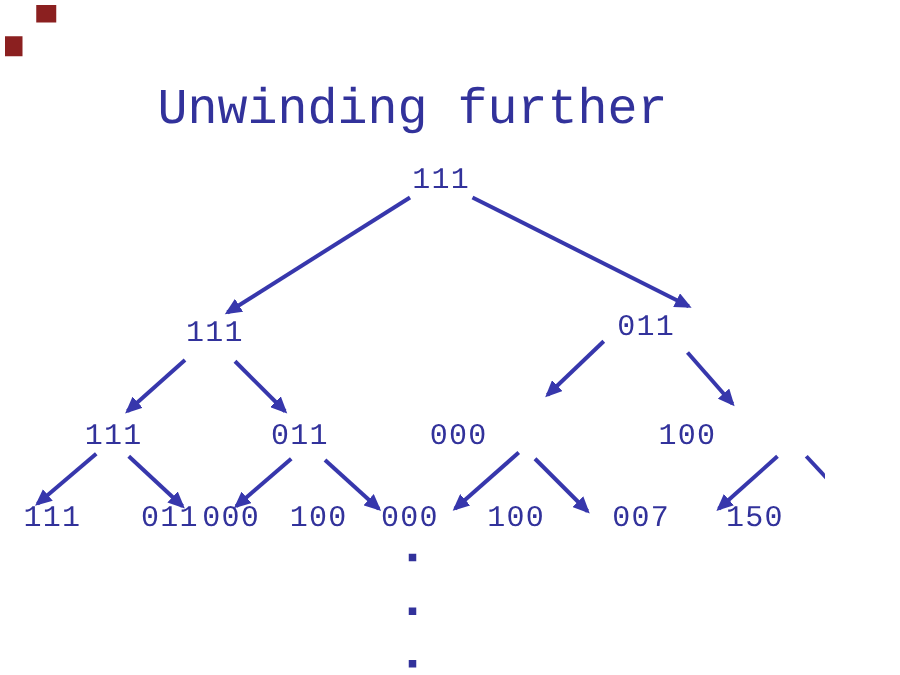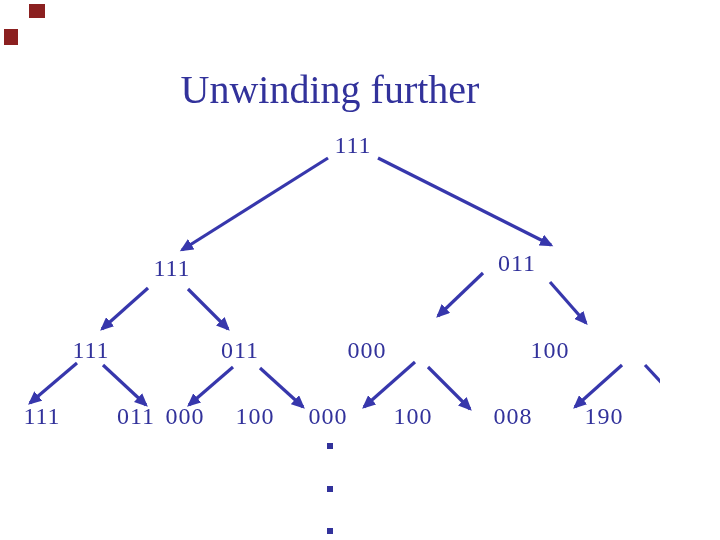--- a/index.html
+++ b/index.html
@@ -1,18 +1,18 @@
 <!DOCTYPE html>
 <html><head>
 <meta charset="utf-8">
 <style>
   html,body{margin:0;padding:0;background:#ffffff;}
   .slide{
     position:relative;width:660px;height:540px;background:var(--bg,#fff);
-    overflow:hidden;font-family:Liberation Serif, serif;
+    overflow:hidden;font-family:Liberation Mono, monospace;
   }
   .slide-title{
     position:absolute;left:0;right:0;top:66px;text-align:center;
     font-size:40px;font-weight:400;color:var(--ink,#32329E);
     letter-spacing:0px;white-space:nowrap;
   }
   .node{
     position:absolute;transform:translateX(-50%);
     font-size:24px;line-height:1;color:var(--ink,#32329E);
     white-space:nowrap;letter-spacing:1px;
@@ -61,21 +61,21 @@
       <div class="node" style="left: 91px; top: 338px;">111</div>
       <div class="node" style="left: 240px; top: 338px;">011</div>
       <div class="node" style="left: 367px; top: 338px;">000</div>
       <div class="node" style="left: 550px; top: 338px;">100</div>
       <div class="node" style="left: 42px; top: 404px;">111</div>
       <div class="node" style="left: 136px; top: 404px;">011</div>
       <div class="node" style="left: 185px; top: 404px;">000</div>
       <div class="node" style="left: 255px; top: 404px;">100</div>
       <div class="node" style="left: 328px; top: 404px;">000</div>
       <div class="node" style="left: 413px; top: 404px;">100</div>
-      <div class="node" style="left: 513px; top: 404px;">008</div>
-      <div class="node" style="left: 604px; top: 404px;">190</div>
+      <div class="node" style="left: 513px; top: 404px;">007</div>
+      <div class="node" style="left: 604px; top: 404px;">150</div>
     </div>
   <div id="dots-layer">
       <div class="dot" style="left: 330px; top: 446px;"></div>
       <div class="dot" style="left: 330px; top: 489px;"></div>
       <div class="dot" style="left: 330px; top: 531px;"></div>
     </div>
 </div>
 
 </body></html>

